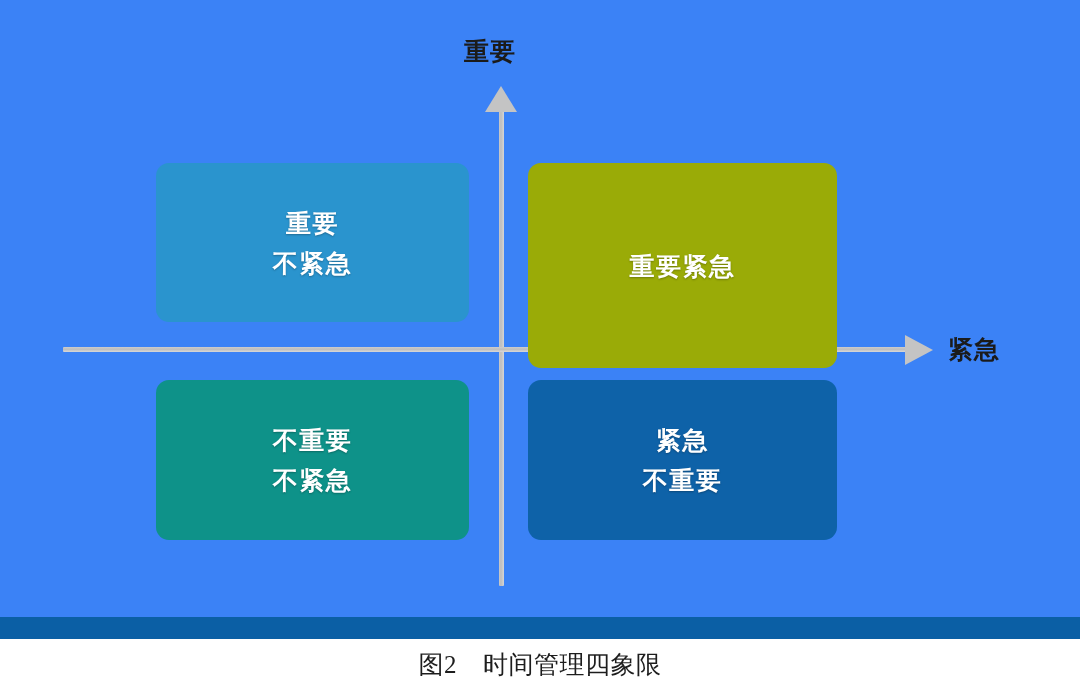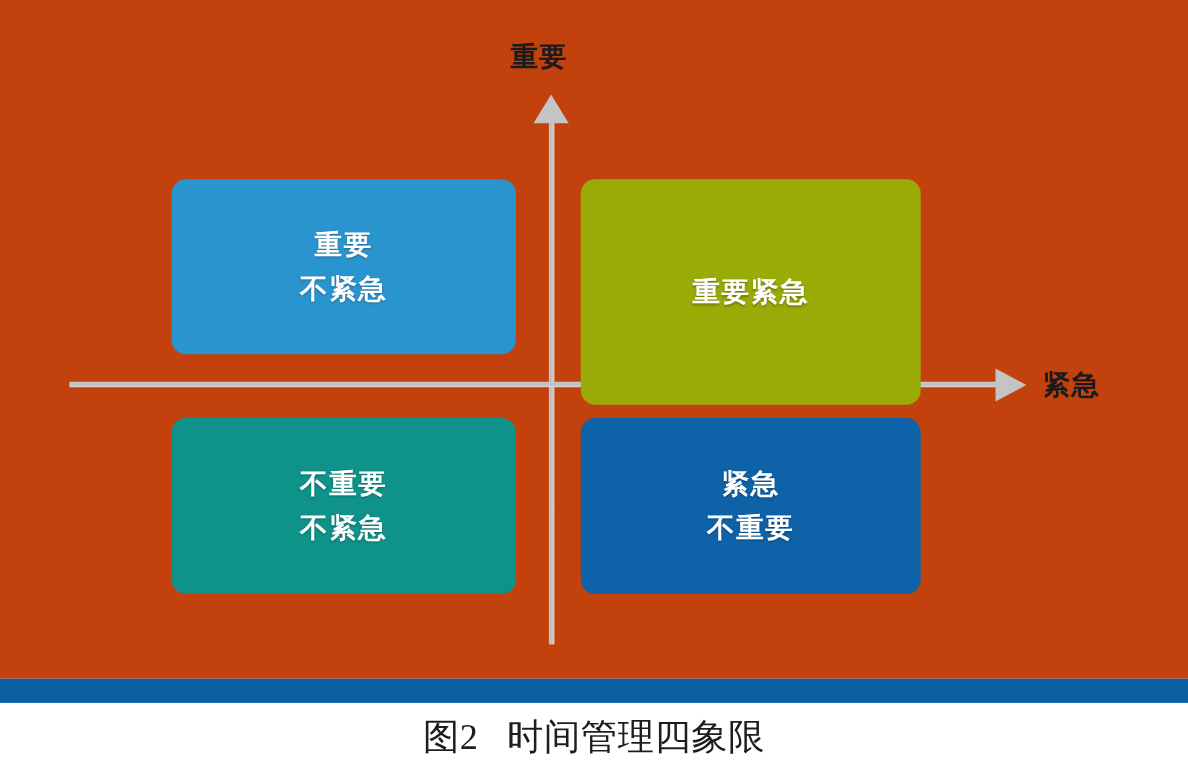--- a/index.html
+++ b/index.html
@@ -158,39 +158,39 @@
     top: 617px;
     width: 1080px;
     height: 22px;
   }
   .caption {
     position: absolute;
     left: 0;
     top: 648px;
     width: 1080px;
     text-align: center;
-    font-size: 33px;
+    font-size: 25px;
     color: #1d1d1d;
     letter-spacing: 0.5px;
     font-family: "Liberation Serif", "DejaVu Serif", serif;
   }
   .caption .cap-num {
     font-weight: normal;
   }
   .caption .cap-gap {
     display: inline-block;
     width: 26px;
   }
 </style>
 </head>
 <body>
 
 <div id="figure-root">
 
-  <div class="canvas" style="background: #c2410c;">
+  <div class="canvas" style="background: #3b82f6;">
 
     <div class="axis-v-line"></div>
     <div class="axis-v-arrow" style="border-bottom-color: rgb(196, 196, 196);"></div>
     <div class="axis-label axis-label-v">重要</div>
 
     <div class="axis-h-line"></div>
     <div class="axis-h-arrow" style="border-left-color: rgb(196, 196, 196);"></div>
     <div class="axis-label axis-label-h">紧急</div>
 
     <div class="quad" id="quad-tl">

